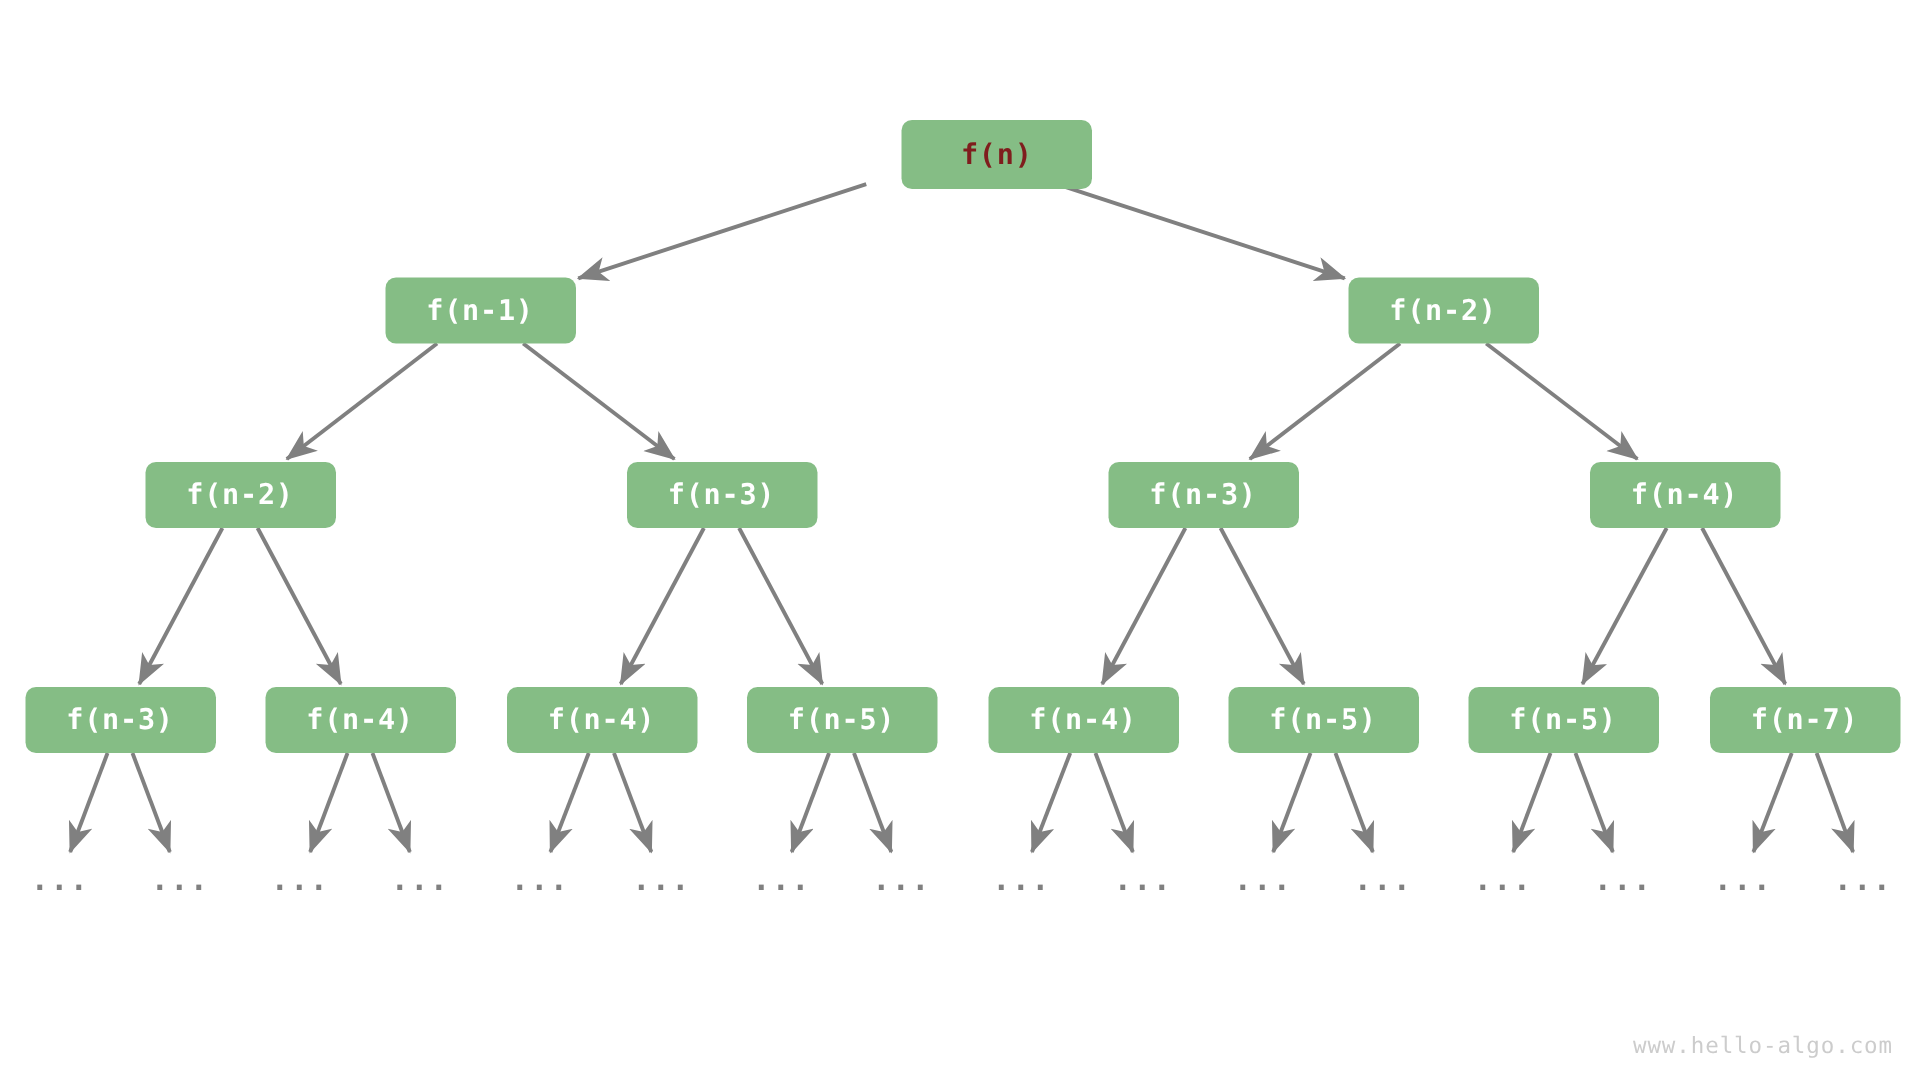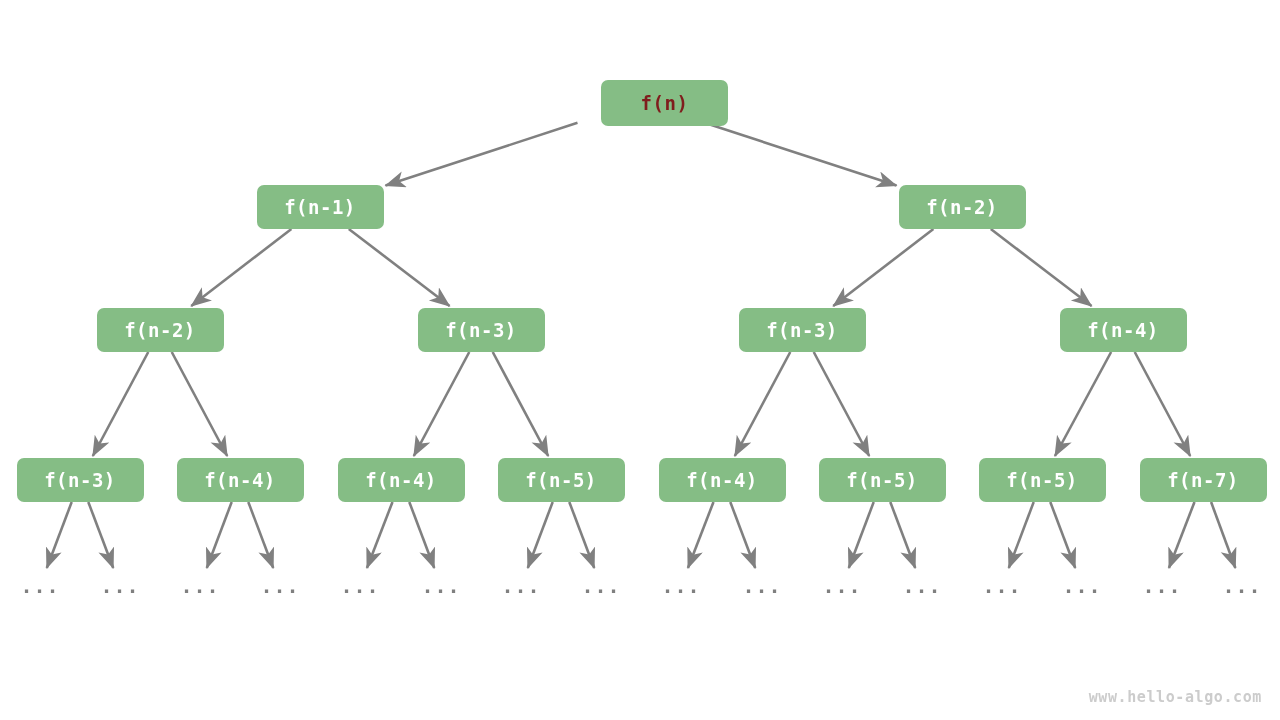--- a/index.html
+++ b/index.html
@@ -58,21 +58,20 @@
   }
   #watermark {
     position: absolute;
     right: 18px;
     bottom: 14px;
     color: #cccccc;
     font-family: "DejaVu Sans Mono", "Liberation Mono", monospace;
     font-size: 15px;
     letter-spacing: 0.6px;
     user-select: none;
-    font-weight: bold;
   }
 </style>
 </head>
 <body>
 
 <div id="diagram-root">
 
   <svg id="edge-layer" viewBox="0 0 1280 720" width="1280" height="720" xmlns="http://www.w3.org/2000/svg">
     <defs>
       <marker id="arrowhead" markerWidth="9" markerHeight="9" refX="7.6" refY="3.2" orient="auto" markerUnits="strokeWidth">

